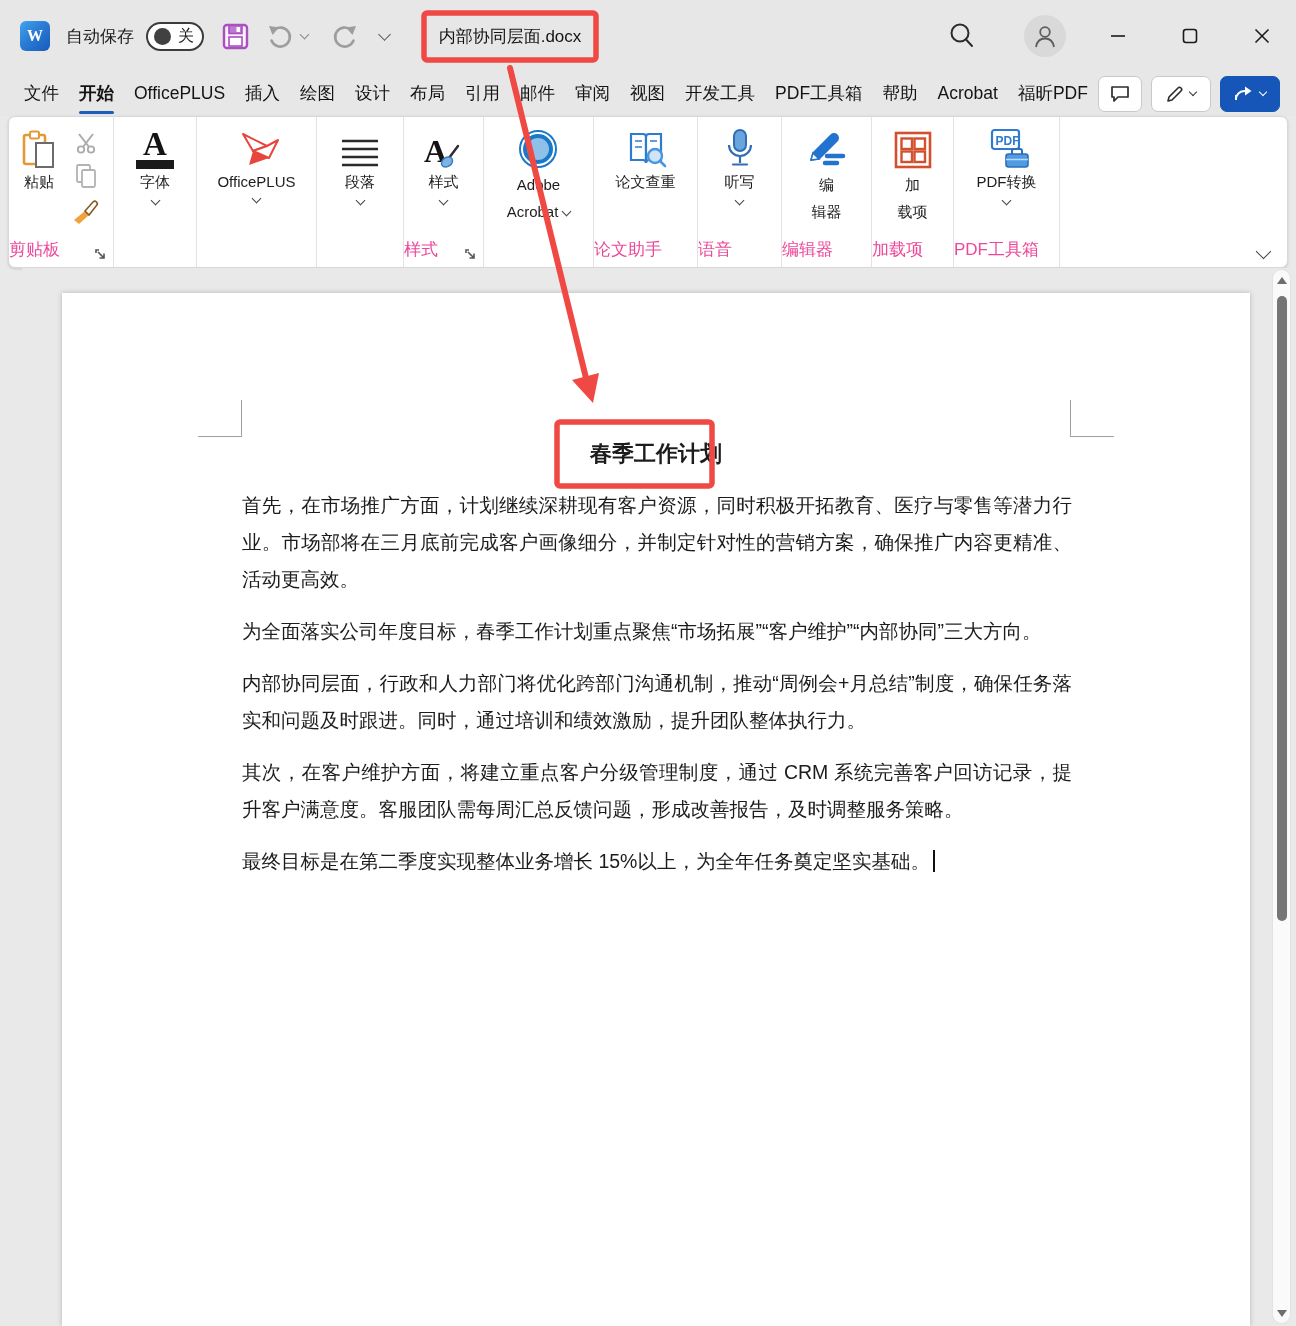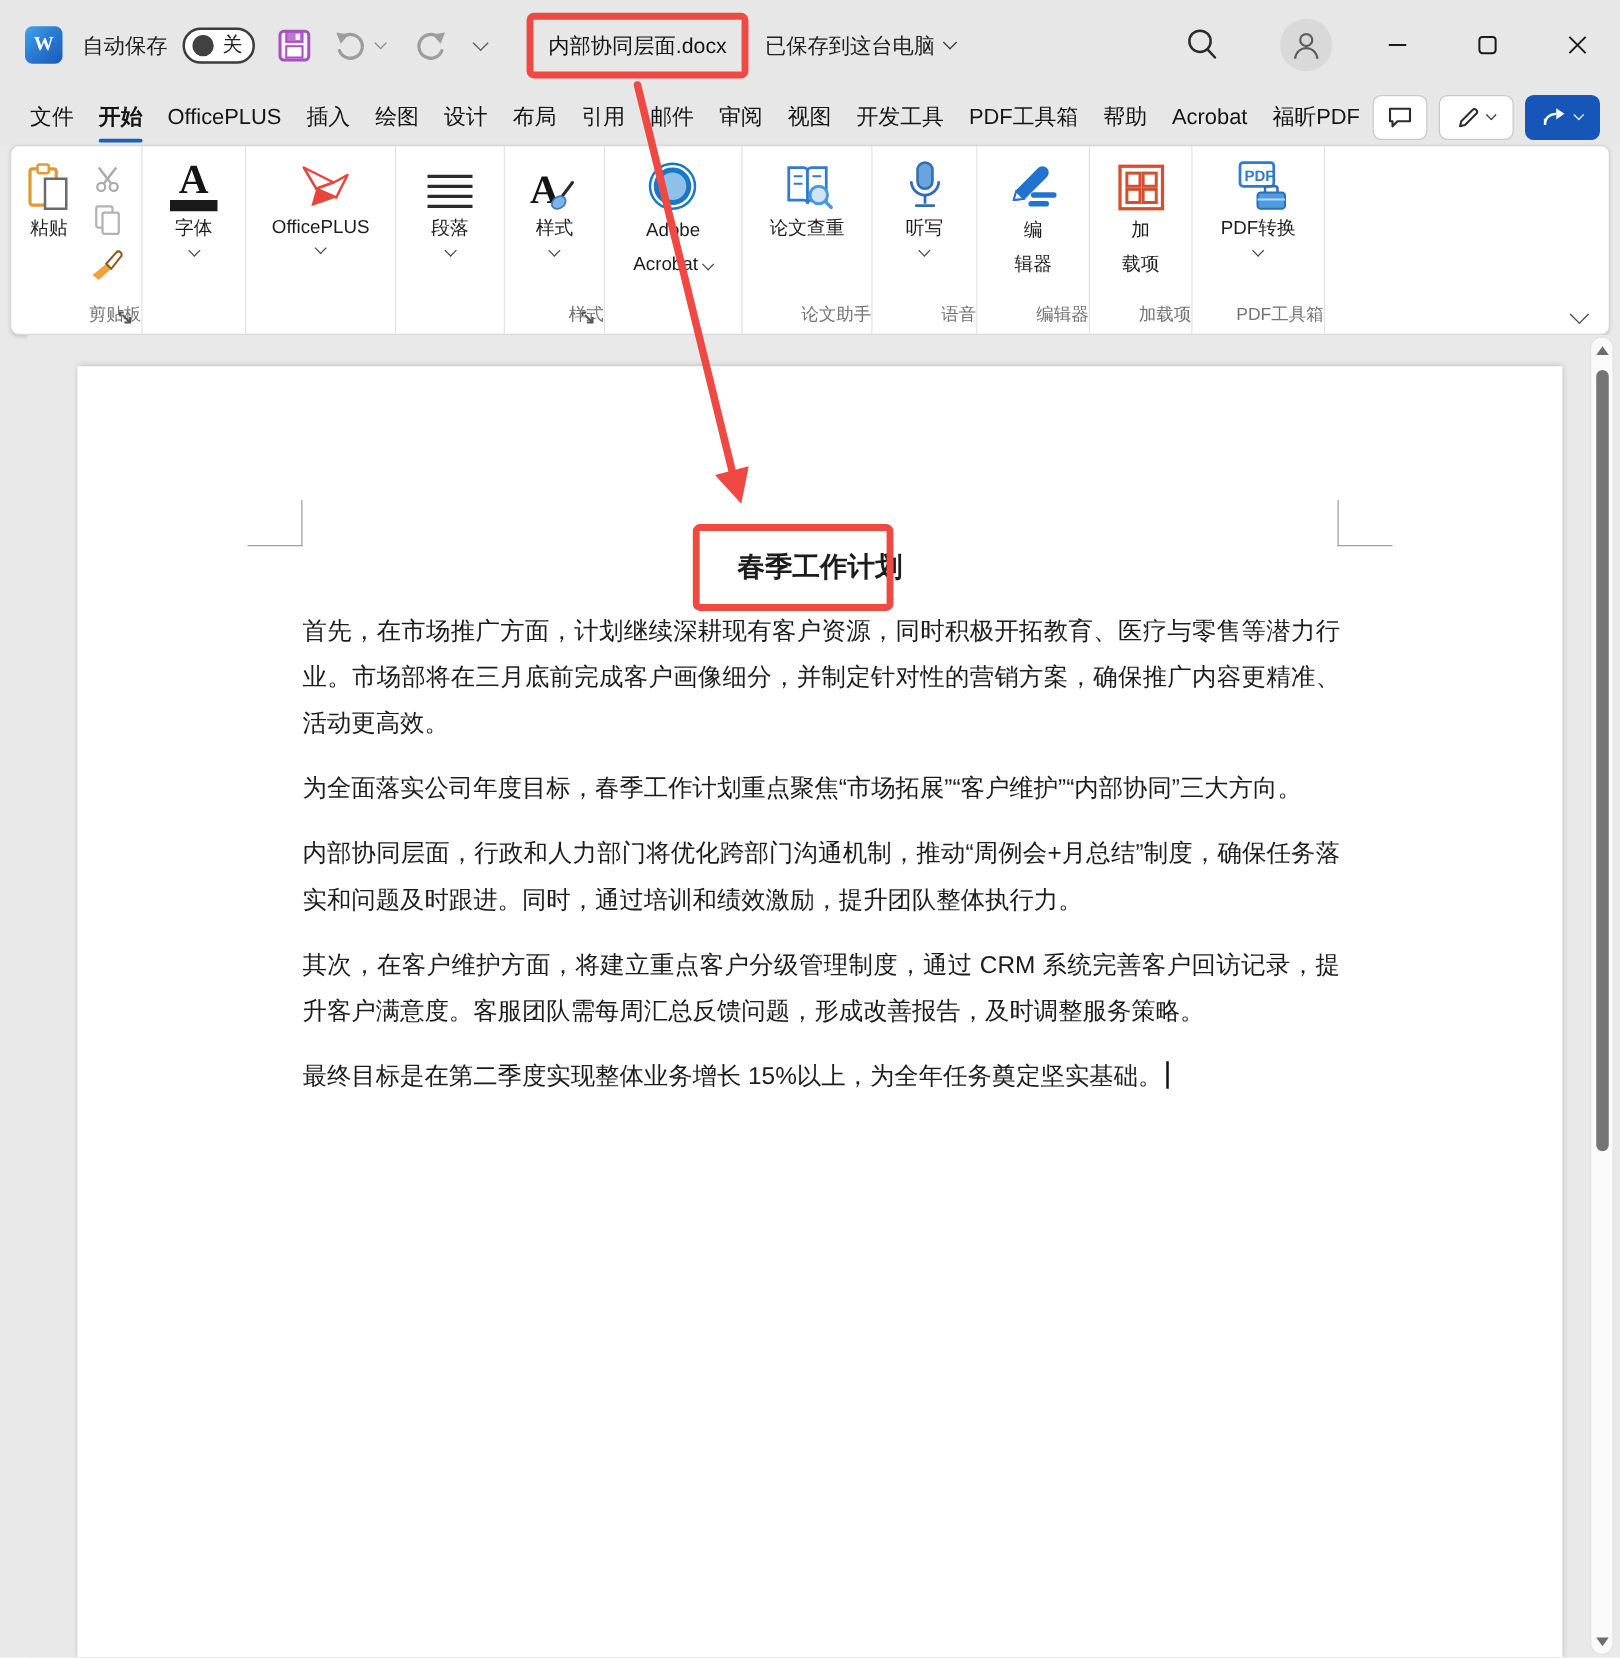--- a/index.html
+++ b/index.html
@@ -52,22 +52,22 @@
   .pill-btn { height:36px; background:#fff; border:1px solid #c9c9c9; border-radius:7px;
     display:flex; align-items:center; justify-content:center; gap:6px; padding:0 10px; }
   .pill-btn.blue { background:#1656b8; border-color:#1656b8; }
 
   
   .ribbon { position:relative; margin:0 8px; height:152px; background:#fff;
     border:1px solid #d8d8d8; border-radius:7px; box-shadow:0 1px 3px rgba(0,0,0,.14);
     display:flex; overflow:hidden; }
   .rgroup { position:relative; border-right:1px solid #e3e3e3; display:flex; flex-direction:column;
     align-items:center; padding-top:11px; flex:0 0 auto; }
-  .rgroup-label { position:absolute; bottom:6px; left:0; right:0; text-align:right;
-    font-size:14px; color:#737373; }
+  .rgroup-label { position:absolute; bottom:6px; left:0; right:0; text-align:left;
+    font-size:17px; color:#ec4899; }
   .launcher { position:absolute; right:7px; bottom:7px; }
   .bigbtn { display:flex; flex-direction:column; align-items:center; gap:3px; font-size:15px; color:#1d1d1d; }
   .bigbtn .chev { width:7px; height:7px; border-right:1.6px solid #444; border-bottom:1.6px solid #444;
     transform:rotate(45deg); margin-top:2px; }
   .icon-slot { height:42px; display:flex; align-items:flex-end; justify-content:center; }
   .g-clipboard { width:105px; flex-direction:row !important; justify-content:center; gap:14px;
     align-items:flex-start !important; }
   .paste-col { display:flex; flex-direction:column; align-items:center; gap:3px; font-size:15px; }
   .clip-col { display:flex; flex-direction:column; gap:9px; margin-top:4px; align-items:center; }
   .g-font { width:83px; } .g-officeplus { width:120px; } .g-paragraph { width:87px; }
@@ -143,24 +143,20 @@
         <polygon points="26,3 16,4.5 22.5,12" fill="#9d9d9d"></polygon>
       </svg>
     </div>
     <div class="tb-moredrop"></div>
   </div>
 
   <div class="doc-name-box">
     <span>内部协同层面.docx</span>
   </div>
 
-  <div class="save-status">
-    <span>已保存到这台电脑</span>
-    <div class="chev-dn"></div>
-  </div>
 
   <div class="tb-search">
     <svg width="36" height="36" viewBox="0 0 36 36">
       <circle cx="16" cy="15" r="8.5" fill="none" stroke="#2c2c2c" stroke-width="2"></circle>
       <line x1="22" y1="21.5" x2="28" y2="28" stroke="#2c2c2c" stroke-width="2" stroke-linecap="round"></line>
     </svg>
   </div>
   <div class="tb-avatar">
     <svg width="26" height="26" viewBox="0 0 26 26">
       <circle cx="13" cy="9" r="4.8" fill="none" stroke="#5d5d5d" stroke-width="1.8"></circle>

